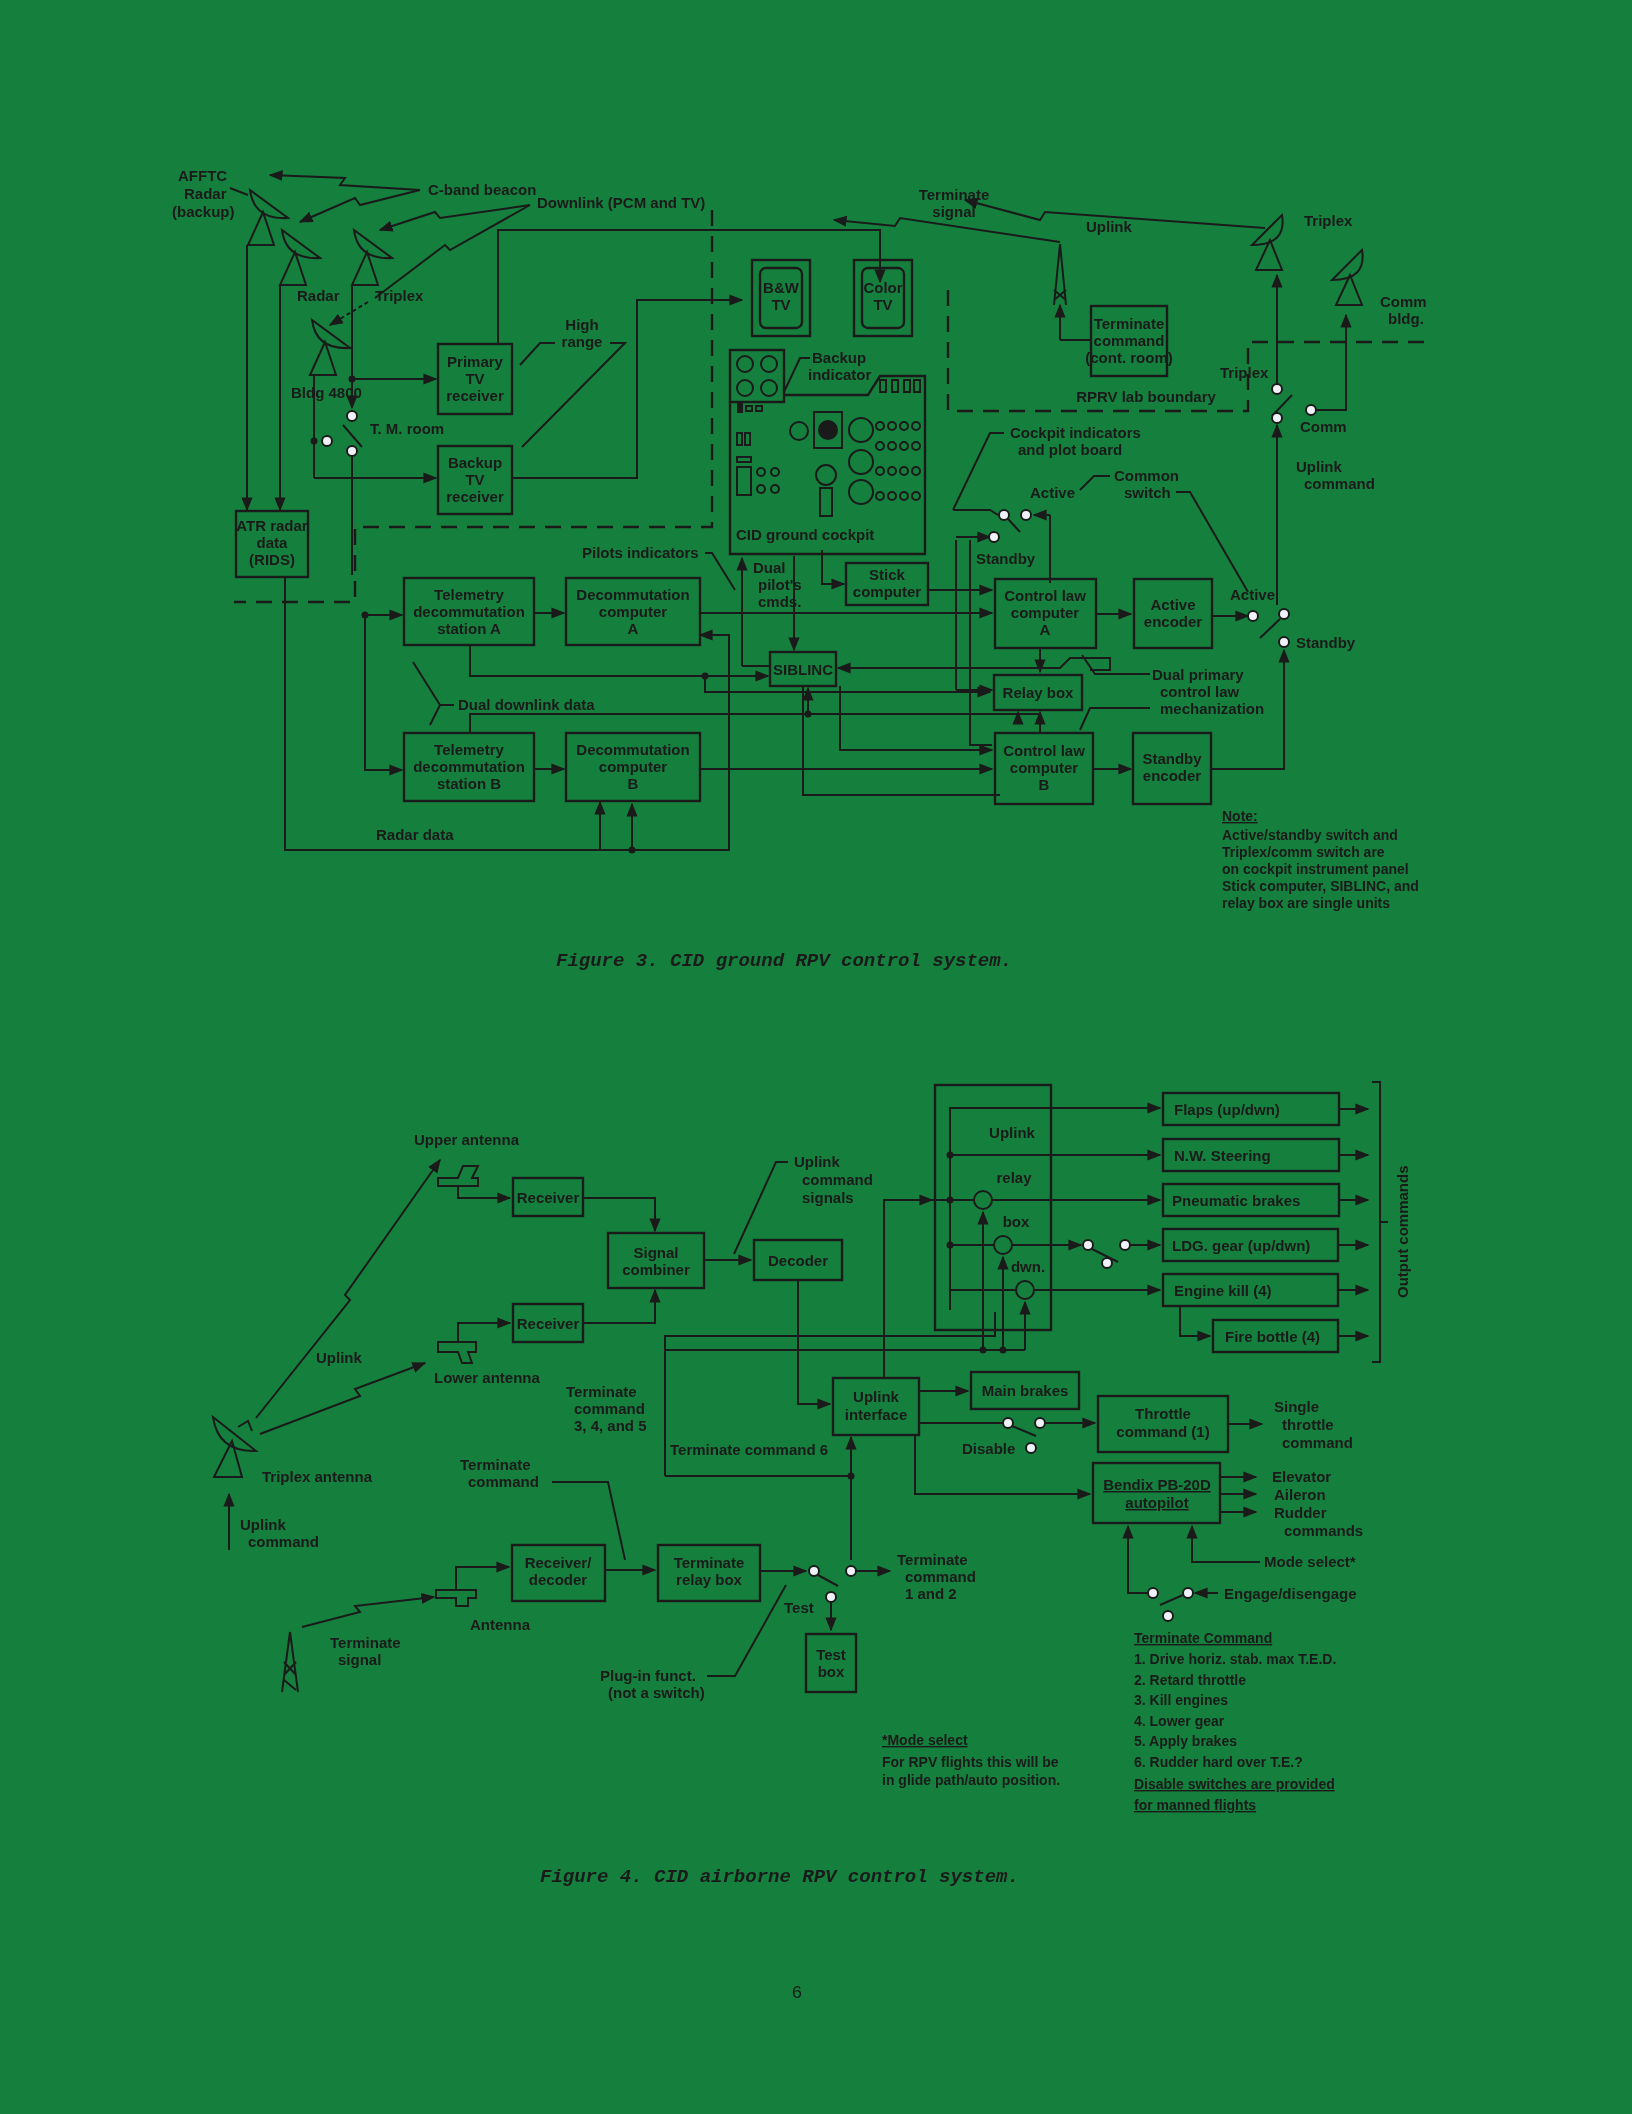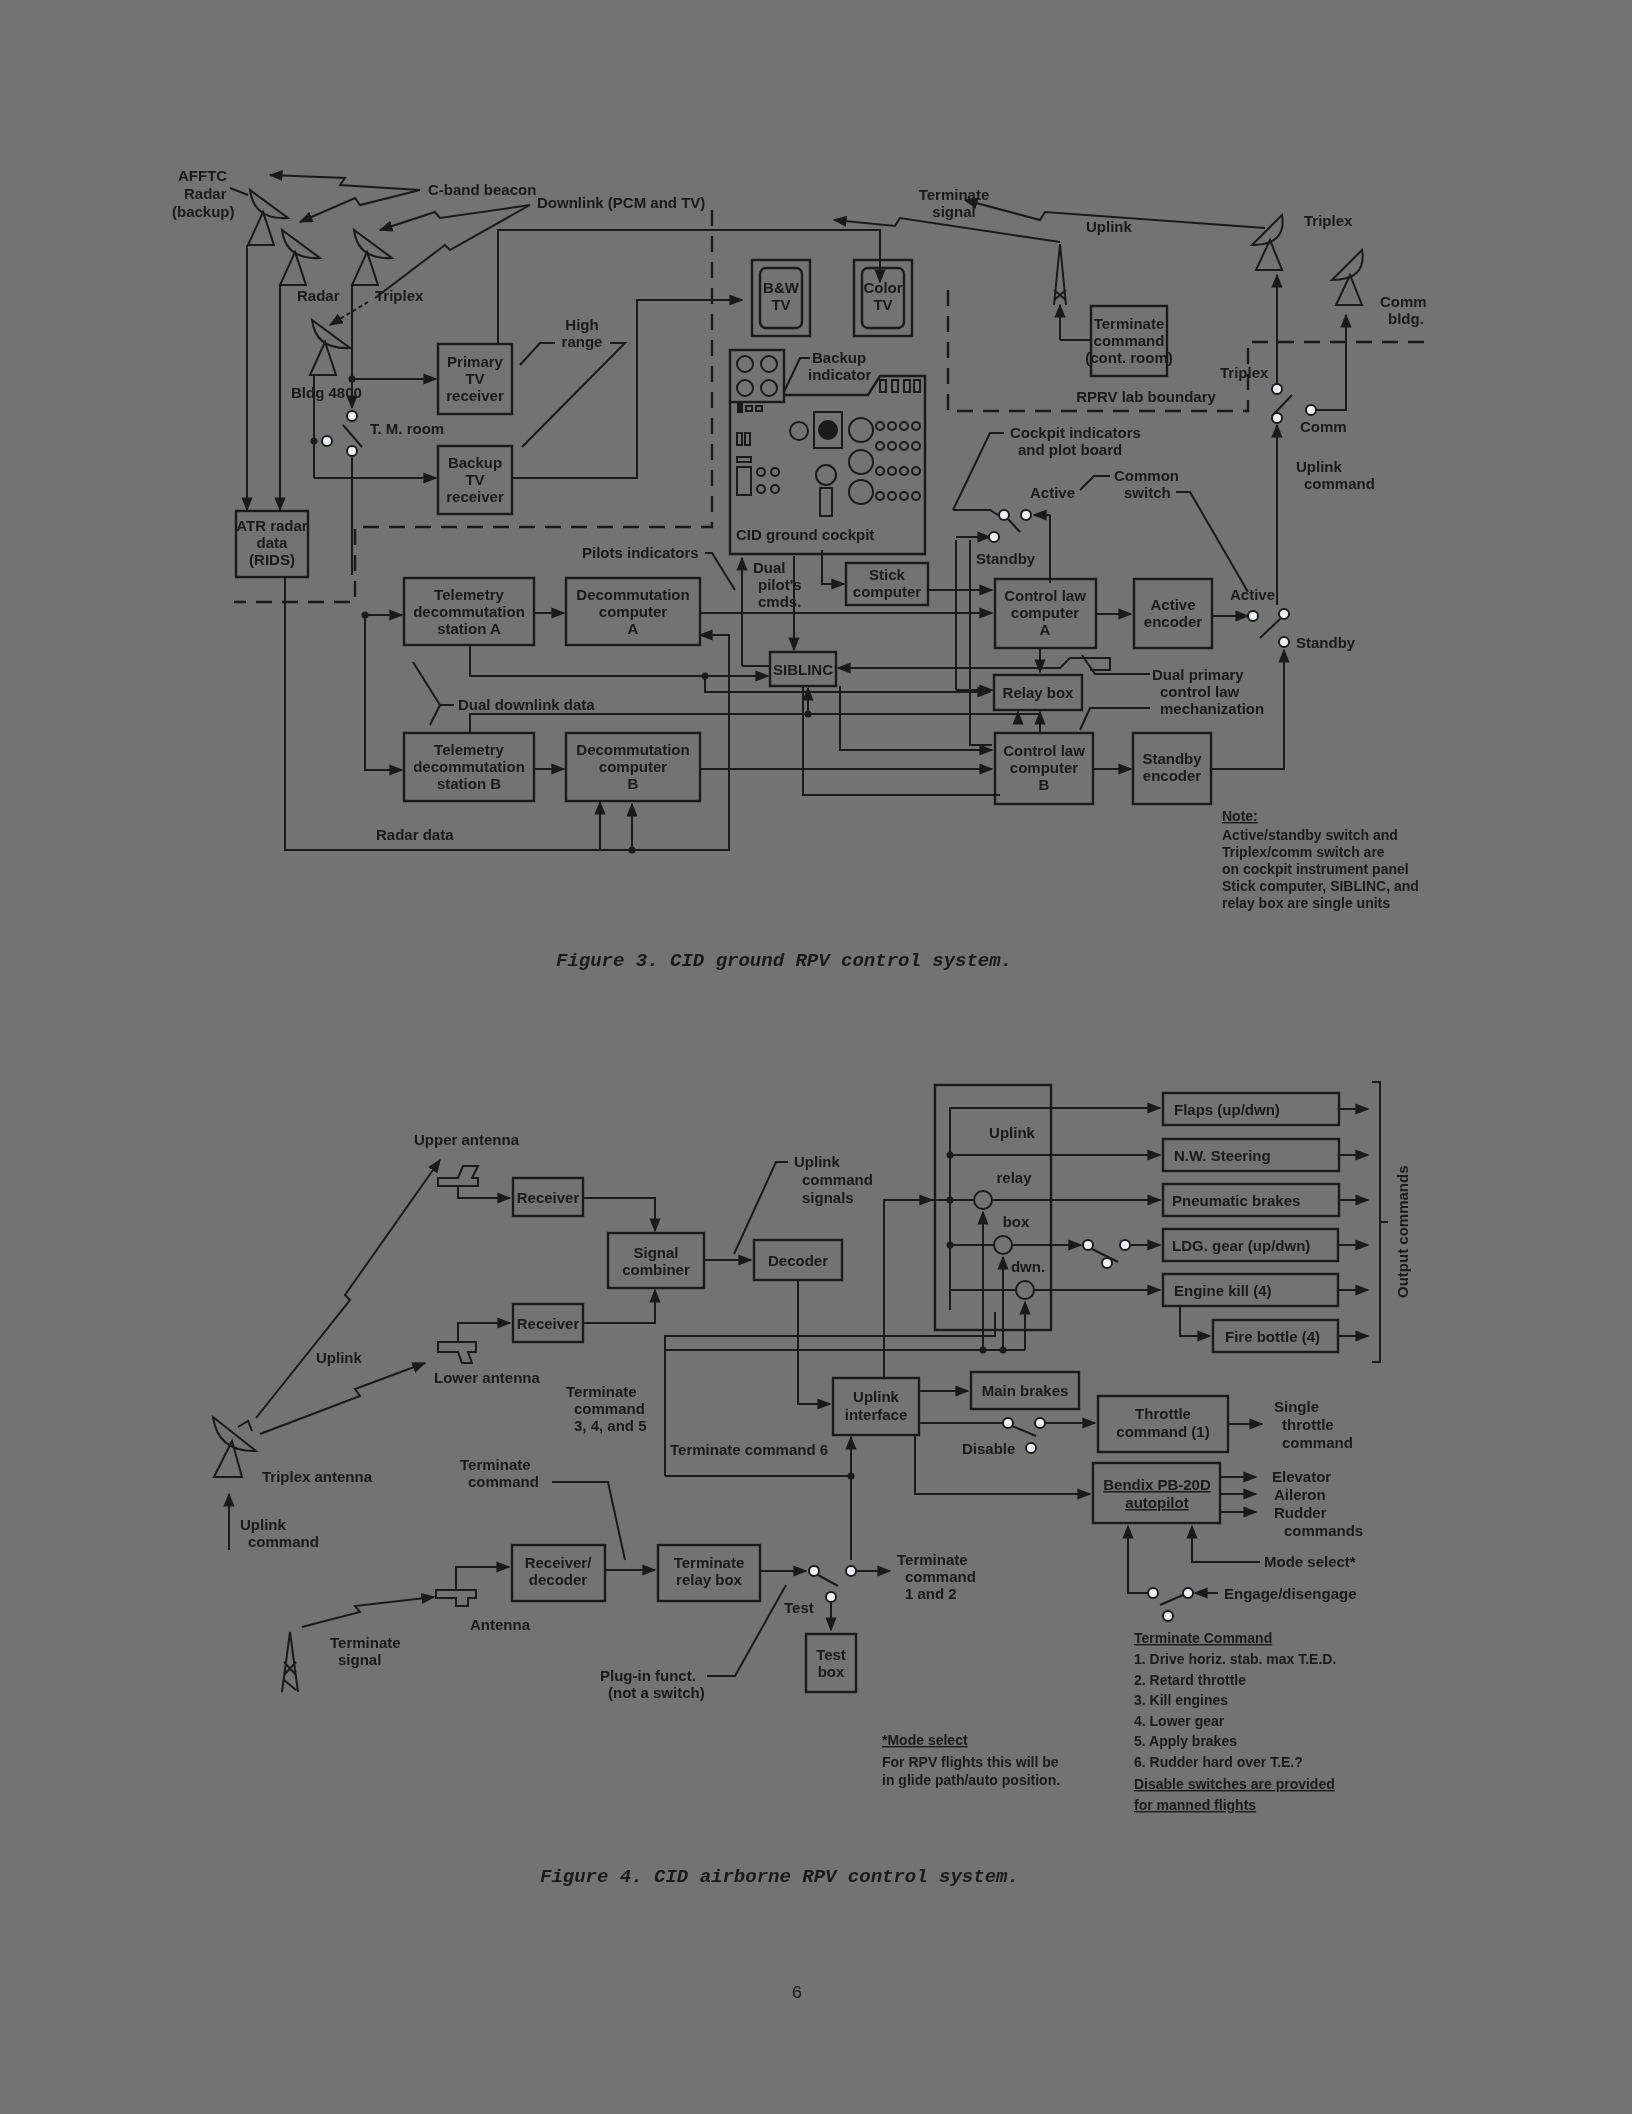--- a/index.html
+++ b/index.html
@@ -1,17 +1,17 @@
 <!DOCTYPE html>
 <html><head>
 <meta charset="utf-8">
 <style>
   html, body { margin: 0; padding: 0; background: #eef1f7; }
   body { width: 1632px; height: 2114px; position: relative; overflow: hidden; }
-  #page { position: absolute; left: 0; top: 0; width: 1632px; height: 2114px; background: #737373; }
+  #page { position: absolute; left: 0; top: 0; width: 1632px; height: 2114px; background: #15803d; }
   svg { position: absolute; left: 0; top: 0; }
   .lbl { font-family: "Liberation Sans", sans-serif; font-weight: bold; font-size: 15px; fill: #1a1a1a; }
   .lbl-sm { font-family: "Liberation Sans", sans-serif; font-weight: bold; font-size: 14px; fill: #1a1a1a; }
   .cap { font-family: "Liberation Mono", monospace; font-style: italic; font-weight: bold; font-size: 19px; fill: #1a1a1a; }
   .pg { font-family: "Liberation Mono", monospace; font-size: 18px; fill: #1a1a1a; }
   .box { fill: none; stroke: #1a1a1a; stroke-width: 2.4; }
   .ln { fill: none; stroke: #1a1a1a; stroke-width: 2; }
   .dash { fill: none; stroke: #1a1a1a; stroke-width: 2.4; stroke-dasharray: 16 10; }
   .dot { fill: #1a1a1a; }
   .term { fill: #eff2f8; stroke: #1a1a1a; stroke-width: 2; }

